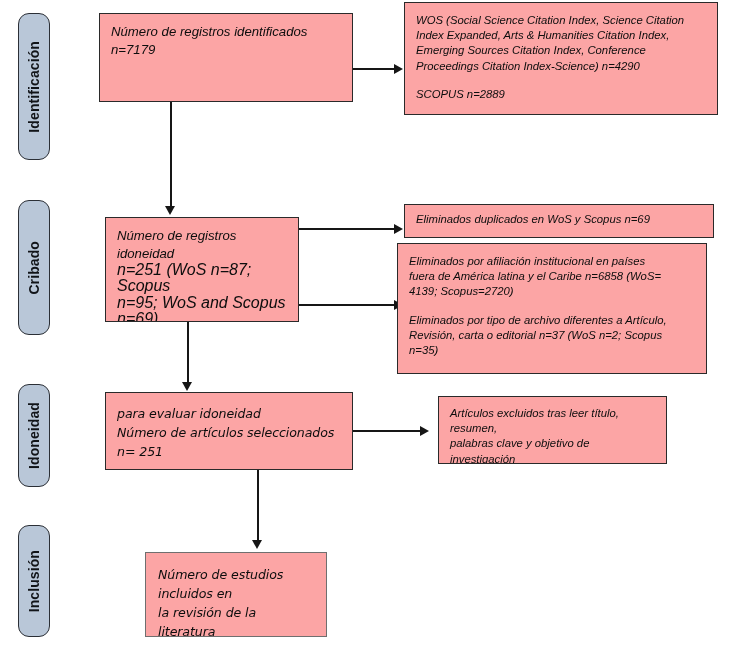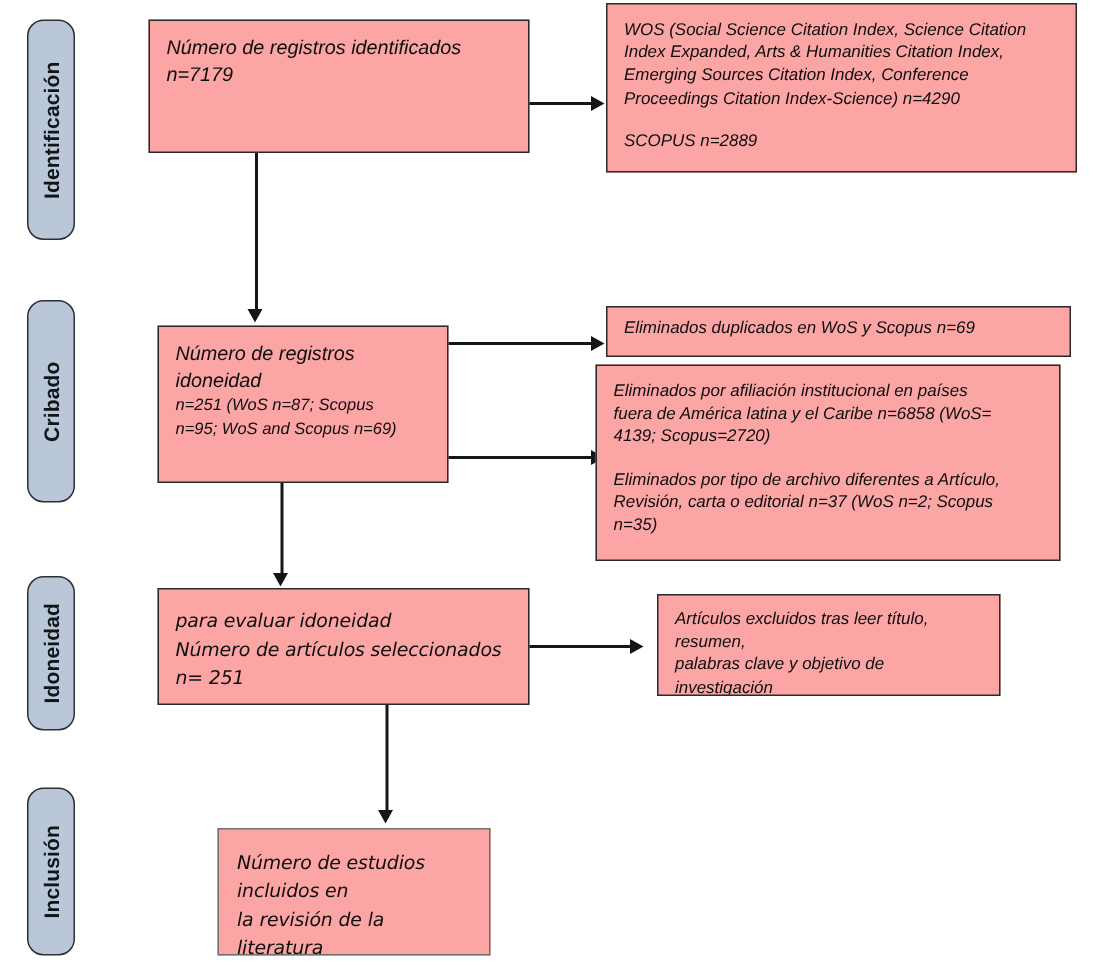--- a/index.html
+++ b/index.html
@@ -62,21 +62,21 @@
     font-size: 13.2px;
     line-height: 17.5px;
   }
   .txt-arial-sm {
     font-family: "Liberation Sans", sans-serif;
     font-size: 11.3px;
     line-height: 15.2px;
   }
   .txt-arial-md {
     font-family: "Liberation Sans", sans-serif;
-    font-size: 11px;
+    font-size: 16px;
     line-height: 16.4px;
   }
   
   .txt-humanist {
     font-family: "DejaVu Sans", sans-serif;
     font-size: 12.6px;
     line-height: 19px;
     letter-spacing: -0.1px;
   }
   .gap {

